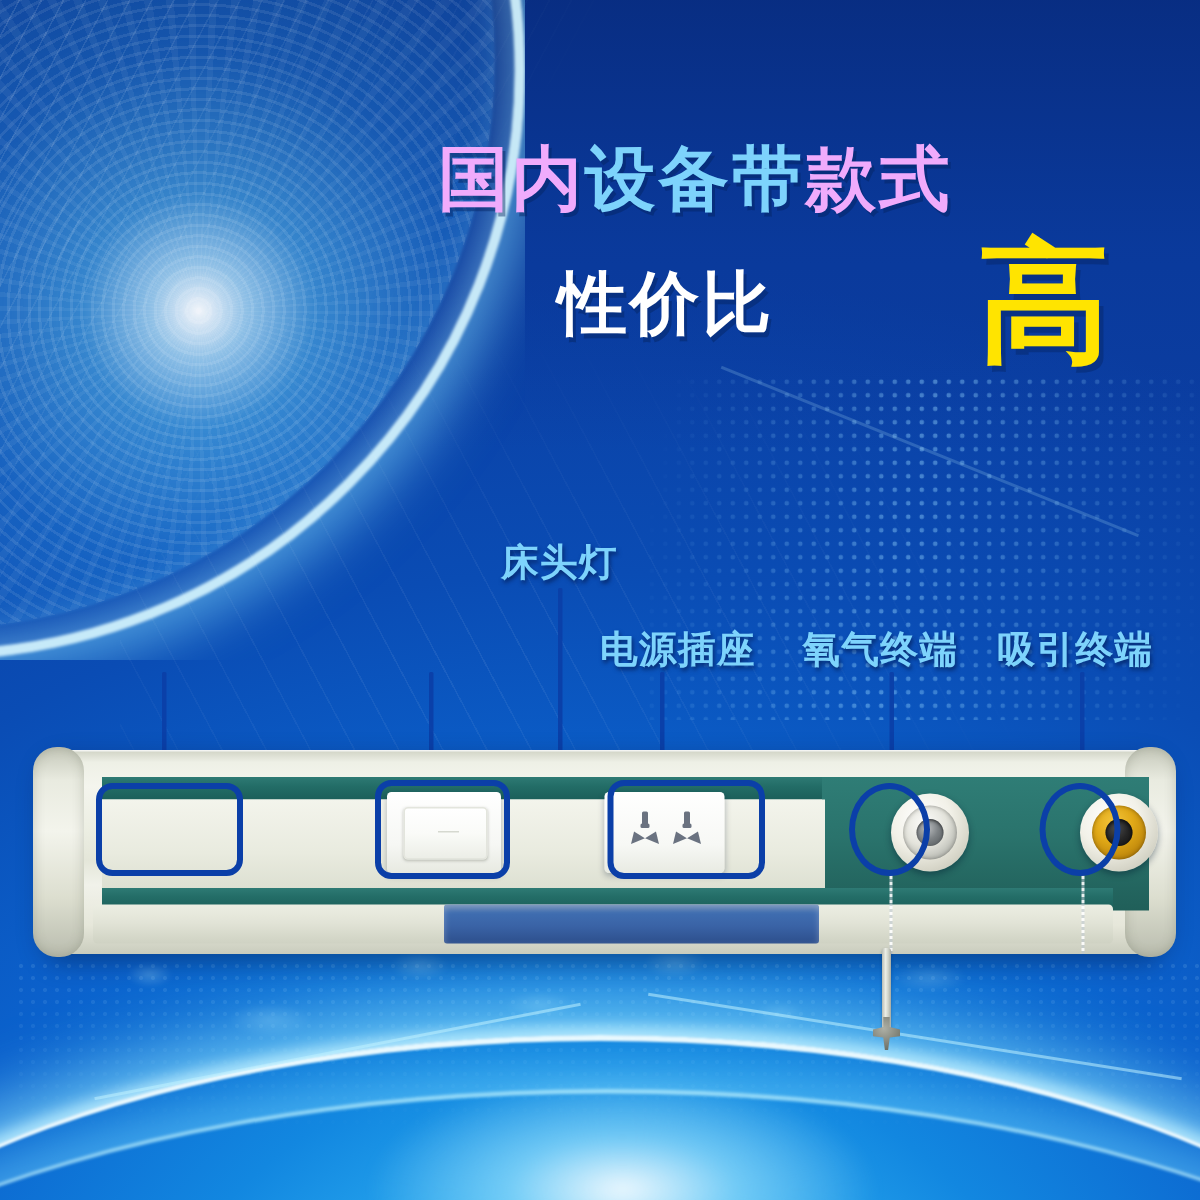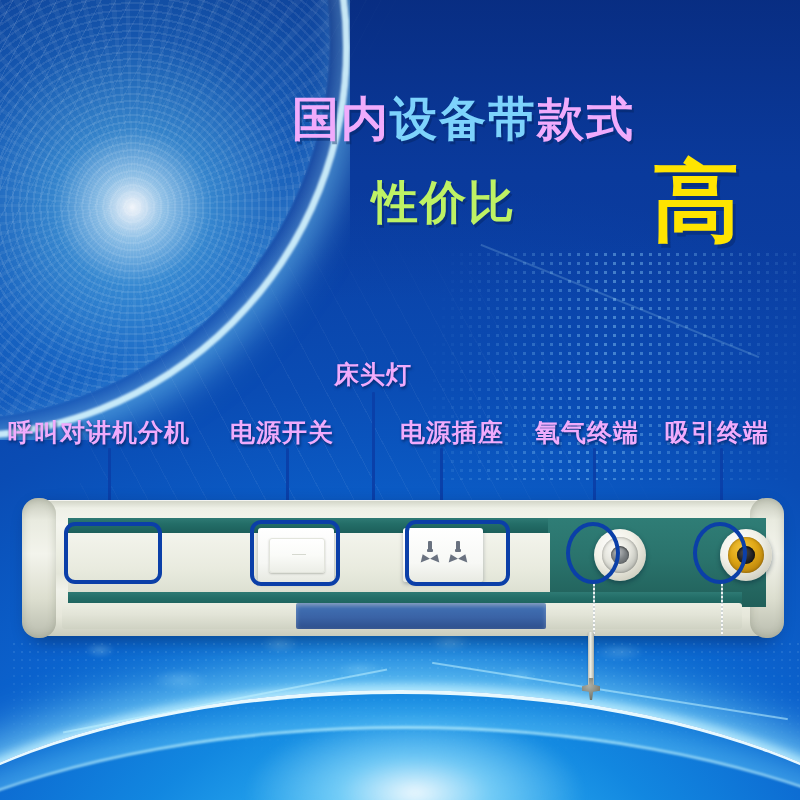--- a/index.html
+++ b/index.html
@@ -86,26 +86,26 @@
      background:radial-gradient(50% 60% at 50% 85%, rgba(255,255,255,.92) 0%, rgba(180,238,255,.55) 32%, rgba(120,205,255,0) 72%);
      filter:blur(5px);}
   .streak{position:absolute;background:rgba(190,240,255,.55);height:1.5px;filter:blur(.4px);}
 
   
   .headline{position:absolute;white-space:nowrap;font-weight:700;letter-spacing:2px;
      font-family:"DejaVu Sans","Liberation Sans",sans-serif;}
   #h1{left:292px;top:88px;font-size:47px;}
   #h1 .w{color:#f0abfc;text-shadow:2px 3px 0 rgba(5,35,95,.45);}
   #h1 .y{color:#7dd3fc;text-shadow:2px 3px 0 rgba(5,35,95,.45);}
-  #h2{left:372px;top:172px;font-size:46px;color:#bef264;text-shadow:2px 3px 0 rgba(5,35,95,.45);}
+  #h2{left:372px;top:172px;font-size:46px;color:#ffffff;text-shadow:2px 3px 0 rgba(5,35,95,.45);}
   #h3{left:652px;top:143px;font-size:88px;color:#ffe400;font-weight:700;
      text-shadow:3px 4px 0 rgba(5,35,95,.40);}
 
   
-  .callout{position:absolute;white-space:nowrap;color:#f0abfc;font-weight:700;font-size:25px;
+  .callout{position:absolute;white-space:nowrap;color:#7dd3fc;font-weight:700;font-size:25px;
      letter-spacing:1px;text-shadow:1px 2px 3px rgba(4,30,85,.75);font-family:Liberation Mono, monospace;}
   .leader{position:absolute;width:3px;background:#0b3fa8;opacity:.95;border-radius:1px;}
 
   
   #unit{position:absolute;left:28px;top:500px;width:750px;height:136px;}
   .unit-body{position:absolute;inset:0;border-radius:16px/18px;
      background:linear-gradient(180deg,#cfd2c4 0%,#eef0e6 6%,#f4f5ee 18%,#eceee2 40%,#e4e6d9 54%,#f1f2ea 66%,#e6e7da 86%,#c9ccbd 100%);
      box-shadow:0 6px 16px rgba(0,20,60,.40), inset 0 1px 0 rgba(255,255,255,.75);}
   
   .cap{position:absolute;top:-2px;width:34px;height:140px;border-radius:16px;
@@ -224,24 +224,22 @@
   <div class="horizon2"></div>
   <div class="horizon"></div>
   <div class="streak" style="left:60px;top:700px;width:330px;transform:rotate(-11deg);"></div>
   <div class="streak" style="left:430px;top:690px;width:360px;transform:rotate(9deg);"></div>
   <div class="streak" style="left:470px;top:300px;width:300px;transform:rotate(22deg);opacity:.35;"></div>
 
   <div class="headline" id="h1"><span class="w">国内</span><span class="y">设备带</span><span class="w">款式</span></div>
   <div class="headline" id="h2">性价比</div>
   <div class="headline" id="h3">高</div>
 
-  <div class="callout" style="left:8px;top:416px;">呼叫对讲机分机</div>
   <div class="leader" style="left:108px;top:448px;height:62px;"></div>
 
-  <div class="callout" style="left:230px;top:416px;">电源开关</div>
   <div class="leader" style="left:286px;top:448px;height:62px;"></div>
 
   <div class="callout" style="left:334px;top:358px;">床头灯</div>
   <div class="leader" style="left:372px;top:392px;height:220px;"></div>
 
   <div class="callout" style="left:400px;top:416px;">电源插座</div>
   <div class="leader" style="left:440px;top:448px;height:62px;"></div>
 
   <div class="callout" style="left:535px;top:416px;text-align:right;">氧气终端</div>
   <div class="leader" style="left:593px;top:448px;height:82px;"></div>

